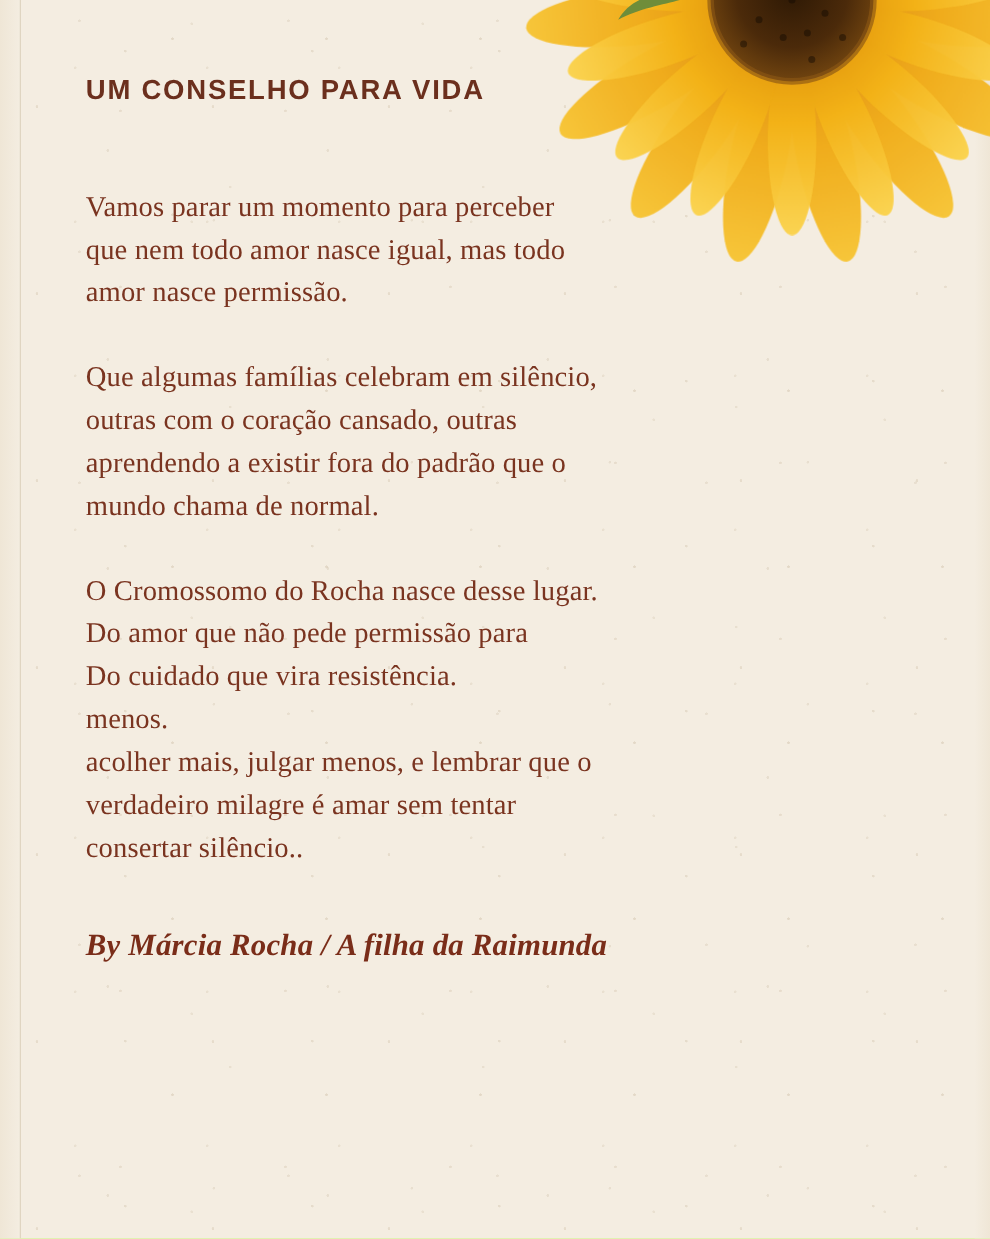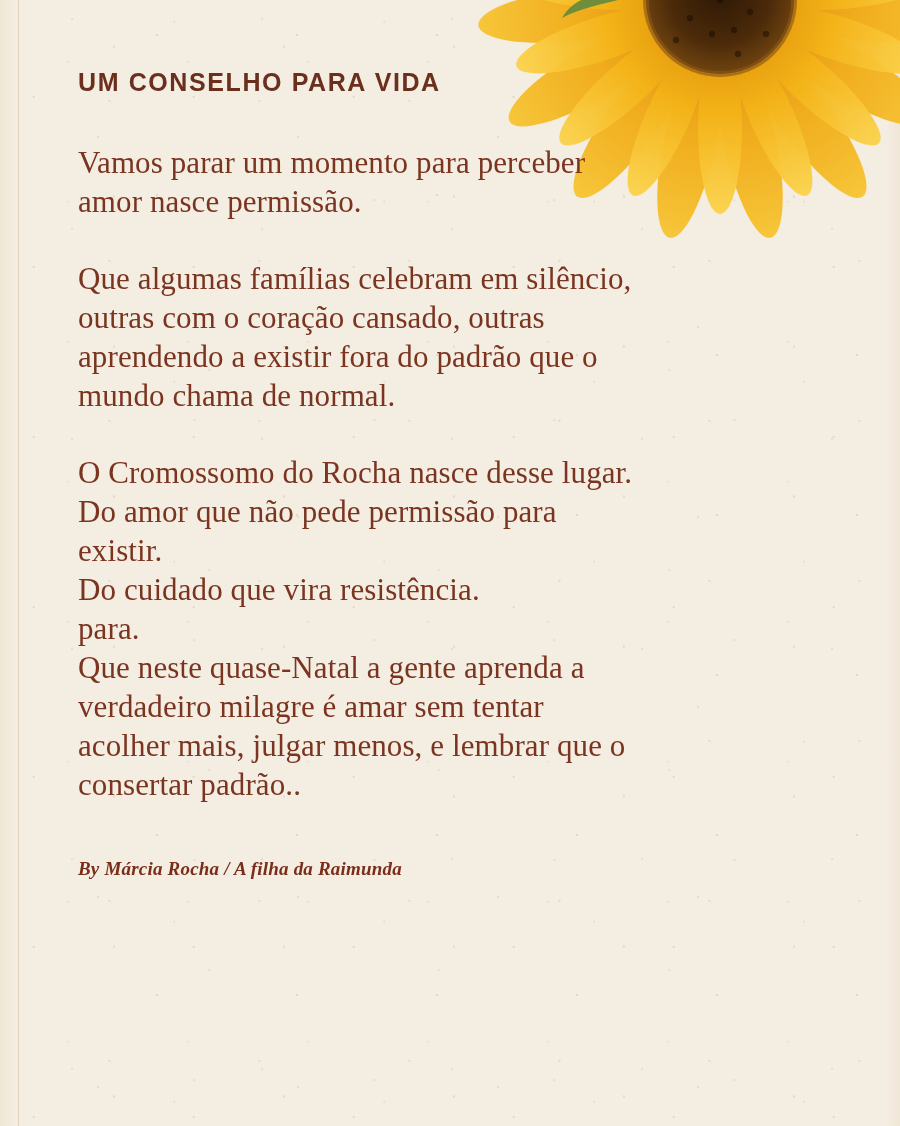--- a/index.html
+++ b/index.html
@@ -94,38 +94,38 @@
     margin-top: 68px;
     font-family: "Liberation Sans", sans-serif;
     font-weight: 700;
     font-size: 25px;
     letter-spacing: 1.6px;
     color: #6b2f1d;
     white-space: nowrap;
   }
 
   #poem {
-    margin-top: 46px;
+    margin-top: 71px;
     color: #7a3420;
     font-family: "Liberation Serif", serif;
-    font-size: 31px;
+    font-size: 26px;
     line-height: 39px;
     letter-spacing: 0.1px;
   }
   .stanza { margin: 0 0 38px 0; }
   .stanza:last-of-type { margin-bottom: 0; }
   .line { display: block; white-space: nowrap; }
 
   #credit {
     margin-top: 54px;
     color: #7a2d19;
     font-family: "Liberation Serif", serif;
     font-style: italic;
     font-weight: 700;
-    font-size: 19px;
+    font-size: 28px;
     letter-spacing: 0.2px;
     white-space: nowrap;
   }
 </style>
 </head>
 <body>
 
 <div id="card">
 
   <div id="paper-texture"></div>
@@ -222,40 +222,39 @@
   </div>
 
   <div id="content">
 
     <div id="title">UM CONSELHO PARA VIDA</div>
 
     <div id="poem">
 
       <p class="stanza">
         <span class="line">Vamos parar um momento para perceber</span>
+        <span class="line">que nem todo amor nasce igual, mas todo</span>
         <span class="line">amor nasce permissão.</span>
       </p>
 
       <p class="stanza">
         <span class="line">Que algumas famílias celebram em silêncio,</span>
         <span class="line">outras com o coração cansado, outras</span>
         <span class="line">aprendendo a existir fora do padrão que o</span>
         <span class="line">mundo chama de normal.</span>
       </p>
 
       <p class="stanza">
         <span class="line">O Cromossomo do Rocha nasce desse lugar.</span>
         <span class="line">Do amor que não pede permissão para</span>
-        <span class="line">existir.</span>
         <span class="line">Do cuidado que vira resistência.</span>
-        <span class="line">para.</span>
-        <span class="line">Que neste quase-Natal a gente aprenda a</span>
+        <span class="line">menos.</span>
+        <span class="line">acolher mais, julgar menos, e lembrar que o</span>
         <span class="line">verdadeiro milagre é amar sem tentar</span>
-        <span class="line">acolher mais, julgar menos, e lembrar que o</span>
-        <span class="line">consertar padrão..</span>
+        <span class="line">consertar silêncio..</span>
       </p>
 
     </div>
 
     <div id="credit">By Márcia Rocha / A filha da Raimunda</div>
 
   </div>
 </div>
 
 </body></html>

